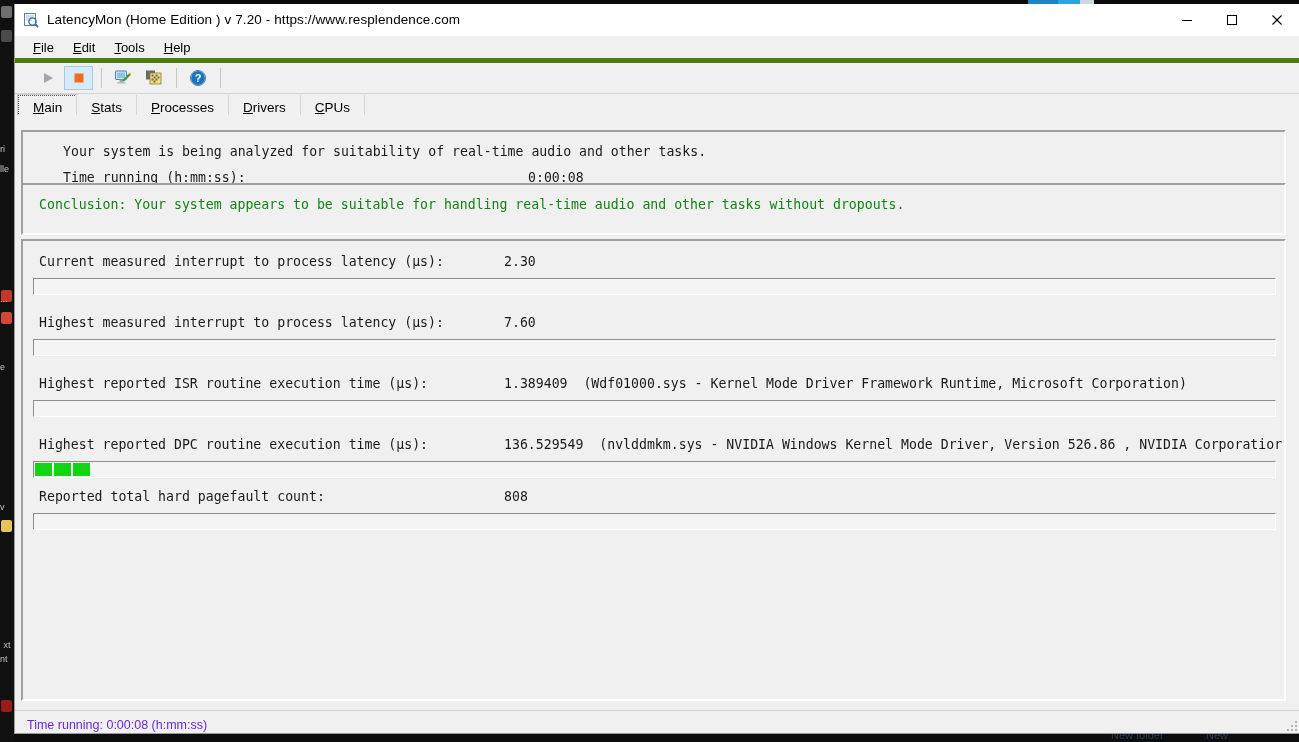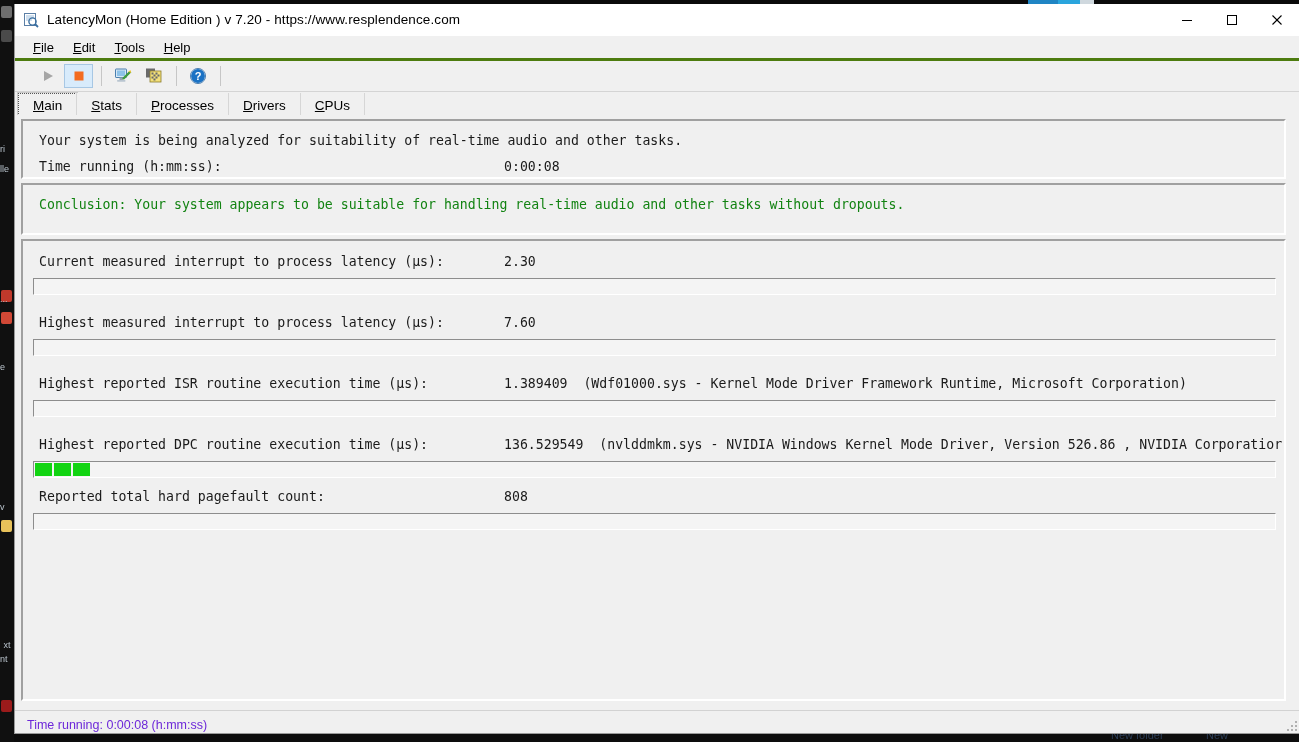--- a/index.html
+++ b/index.html
@@ -63,21 +63,21 @@
   }
   .wbtn svg{display:block;}
   #btn-min{right:90px;}
   #btn-max{right:45px;}
   #btn-close{right:0px;}
 
   
   #menubar{
     height:22px;background:#f0f0f0;
     display:flex;align-items:center;padding-left:16px;
-    border-bottom:3px solid #4d7c0f;
+    border-bottom:5px solid #4d7c0f;
   }
   .menu-item{
     font-size:13px;color:#000;margin-right:15px;
     padding:1px 2px;white-space:nowrap;
   }
   .menu-item u{text-decoration:underline;}
 
   
   #toolbar{
     height:30px;background:#f0f0f0;
@@ -308,21 +308,21 @@
         <span>rivers</span>
       </div>
     <div class="tab">
         <u>C</u>
         <span>PUs</span>
       </div>
   </div>
 
   <div id="content">
 
-    <div class="panel" style="top:4px;height:60px;">
+    <div class="panel" style="top:15px;height:60px;padding-left:24px;">
       <div class="row-line" style="margin-top:8px;">
         <span class="lbl">Your system is being analyzed for suitability of real-time audio and other tasks.</span>
       </div>
       <div class="row-line">
         <span class="lbl">Time running (h:mm:ss):</span>
         <span class="val">0:00:08</span>
       </div>
     </div>
 
     <div class="panel" style="top:68px;height:52px;">

